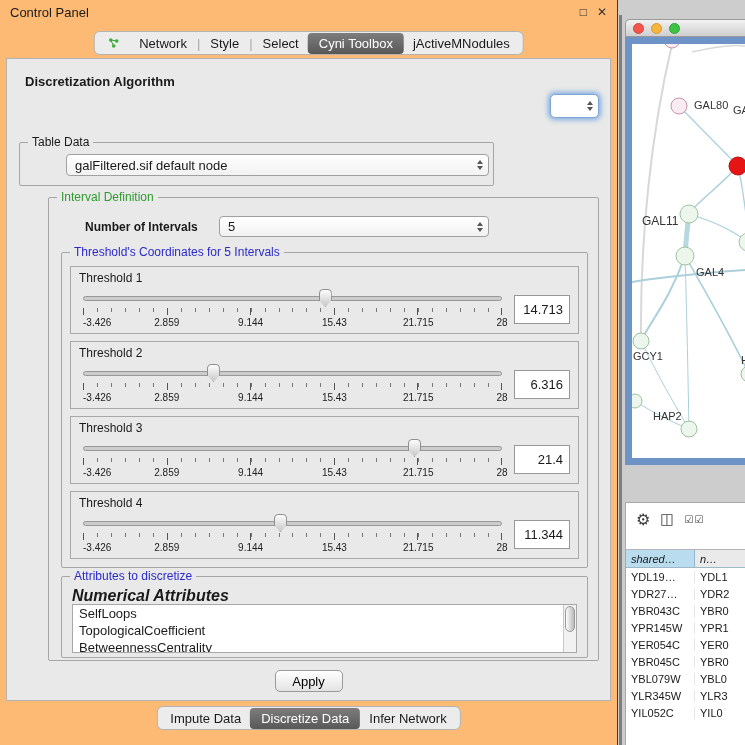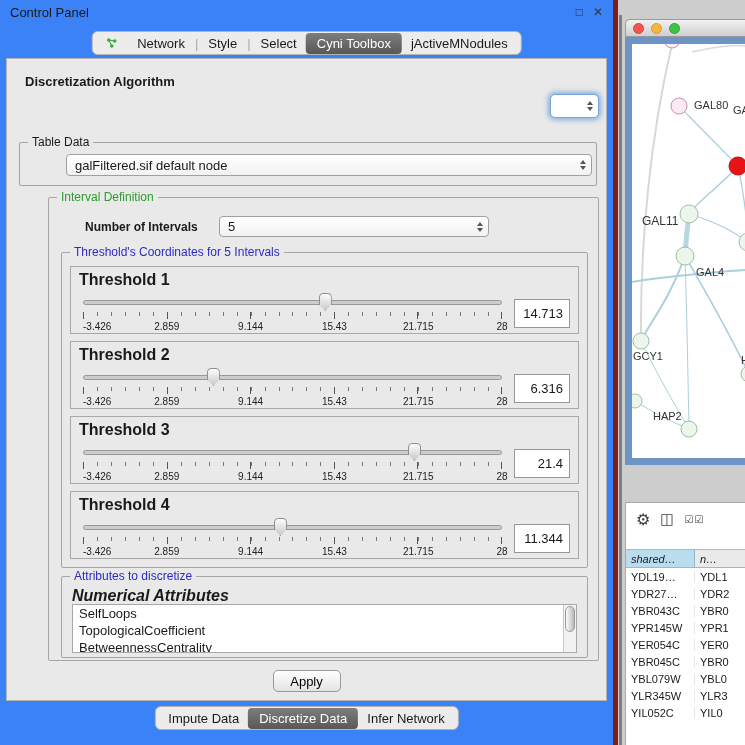--- a/index.html
+++ b/index.html
@@ -1,20 +1,20 @@
 <!DOCTYPE html>
 <html><head>
 <meta charset="utf-8">
 <style>
   * { margin:0; padding:0; box-sizing:border-box; }
   html,body { width:745px; height:745px; }
   body { font-family:"Liberation Sans","DejaVu Sans",sans-serif; background:#cdcdcd; position:relative; overflow:hidden; color:#1a1a1a; }
 
   
-  .control-panel { position:absolute; left:0; top:0; width:618px; height:745px; background:#3b82f6; border-right:5px solid #7f1d1d;padding-left:48px; }
+  .control-panel { position:absolute; left:0; top:0; width:618px; height:745px; background:#fdba74; border-right:1px solid #7f1d1d;padding-left:48px; }
   .titlebar { position:absolute; left:0; top:0; right:0; height:24px; display:flex; align-items:center; padding:0 10px; font-size:13px; }
   .win-icons { margin-left:auto; display:flex; gap:10px; font-size:12px; font-weight:bold; color:#333; }
   .win-icons span { cursor:default; }
 
   .tabstrip { position:absolute; display:flex; align-items:center; height:24px; border:1px solid #b3b3b3; border-radius:6px; background:#ececec; padding:0 4px; font-size:13px; white-space:nowrap; }
   .tabstrip.top { top:31px; left:50%; transform:translateX(-50%); }
   .tabstrip.bottom { bottom:15px; left:50%; transform:translateX(-50%); }
   .tab { padding:2px 9px; display:flex; align-items:center; gap:20px; }
   .tab.selected { background:linear-gradient(#7d7d7d,#585858); color:#fff; border-radius:4px; padding:3px 11px; }
   .tabsep { color:#a8a8a8; padding:0 1px; }
@@ -28,37 +28,37 @@
   .popup { position:absolute; left:3px; top:24px; width:568px; z-index:10; background:#fff; border:1px solid #9a9a9a; box-shadow:0 3px 8px rgba(0,0,0,.25); font-size:13px; padding:2px 0 3px; }
   .popup .hint { text-align:center; color:#a9a9a9; line-height:15px; padding:1px 0; }
   .popup .opt { padding:0 6px; line-height:15px; }
   .popup .opt.bold { font-weight:bold; }
 
   .groupbox { position:absolute; border:1px solid #a6a6a6; border-radius:2px; }
   .legend { position:absolute; top:-8px; left:8px; background:#e9e9e9; padding:0 4px; font-size:12px; white-space:nowrap; }
   .legend.green { color:#2e9b2e; }
   .legend.blue { color:#2a2ac9; }
 
-  .grp-tabledata { left:12px; top:83px; width:578px; height:44px; }
+  .grp-tabledata { left:12px; top:83px; width:475px; height:44px; }
   .combo { position:relative; background:linear-gradient(#ffffff,#f2f2f2); border:1px solid #a0a0a0; border-radius:4px; font-size:13px; display:flex; align-items:center; padding:0 22px 0 8px; }
   .combo .val { overflow:hidden; white-space:nowrap; }
   .steppers { position:absolute; right:5px; top:50%; transform:translateY(-50%); display:flex; flex-direction:column; gap:2px; }
   .steppers i { width:0; height:0; border-left:3.5px solid transparent; border-right:3.5px solid transparent; display:block; }
   .steppers i.up { border-bottom:4px solid #555; }
   .steppers i.down { border-top:4px solid #555; }
   .combo-tabledata { position:absolute; left:10px; right:4px; top:11px; height:22px;margin-left:36px; }
 
   .grp-interval { left:41px; top:138px; width:551px; height:464px; }
   .num-label { position:absolute; left:36px; top:22px; font-size:12px; font-weight:bold; }
   .combo-num { position:absolute; left:170px; top:18px; width:270px; height:21px; }
 
   .grp-thresholds { left:12px; top:54px; width:527px; height:316px; }
   .thr { margin:0 8px 7px; height:68px; border:1px solid #a8a8a8; padding:4px 8px 0; }
   .grp-thresholds .thr:first-of-type { margin-top:13px; }
-  .thr-label { font-size:16px; font-weight:bold; }
+  .thr-label { font-size:12px; font-weight:normal; }
   .thr-row { display:flex; align-items:center; height:48px; }
   .slider { position:relative; flex:1; height:44px; margin:0 4px; }
   .track { position:absolute; left:0; right:0; top:9px; height:5px; background:#cccccc; border:1px solid #989898; border-radius:3px; }
   .thumb { position:absolute; top:2px; width:13px; height:18px; margin-left:-6px; background:linear-gradient(#fdfdfd,#c9c9c9); border:1px solid #8f8f8f; border-radius:4px 4px 2px 2px; clip-path:polygon(0 0,100% 0,100% 62%,50% 100%,0 62%); }
   .ticks-minor { position:absolute; left:0; right:0; top:21px; height:4px; background:repeating-linear-gradient(90deg,#777 0 1px,transparent 1px 3.333%); }
   .ticks-major { position:absolute; left:0; right:0; top:21px; height:7px; background:repeating-linear-gradient(90deg,#555 0 1px,transparent 1px 20%); border-right:1px solid #555; }
   .tlabels { position:absolute; left:0; right:0; top:30px; height:12px; font-size:10px; color:#222; }
   .tlabels span { position:absolute; transform:translateX(-50%); white-space:nowrap; }
   .tlabels span.first { transform:none; }
   .valbox { width:56px; height:29px; background:#fff; border:1px solid #979797; font-size:13px; display:flex; align-items:center; justify-content:flex-end; padding-right:6px; margin-left:8px; }

